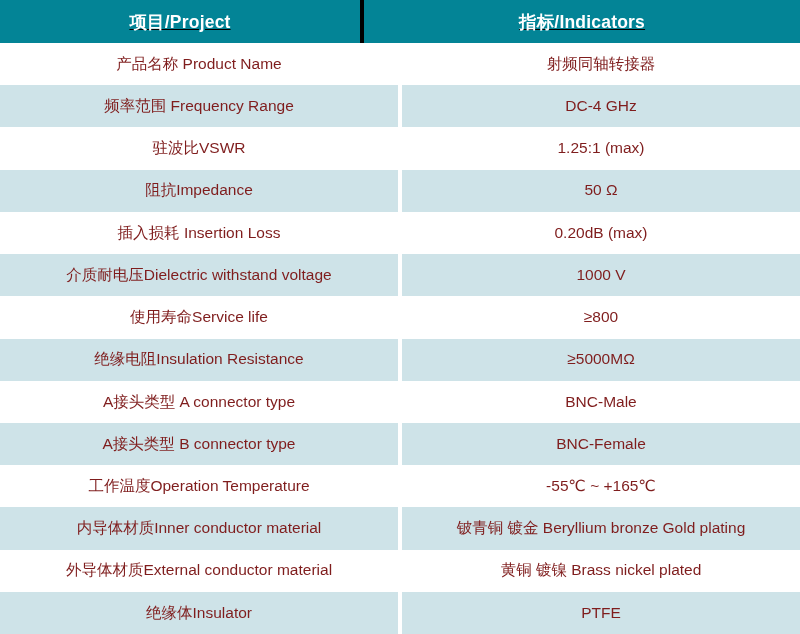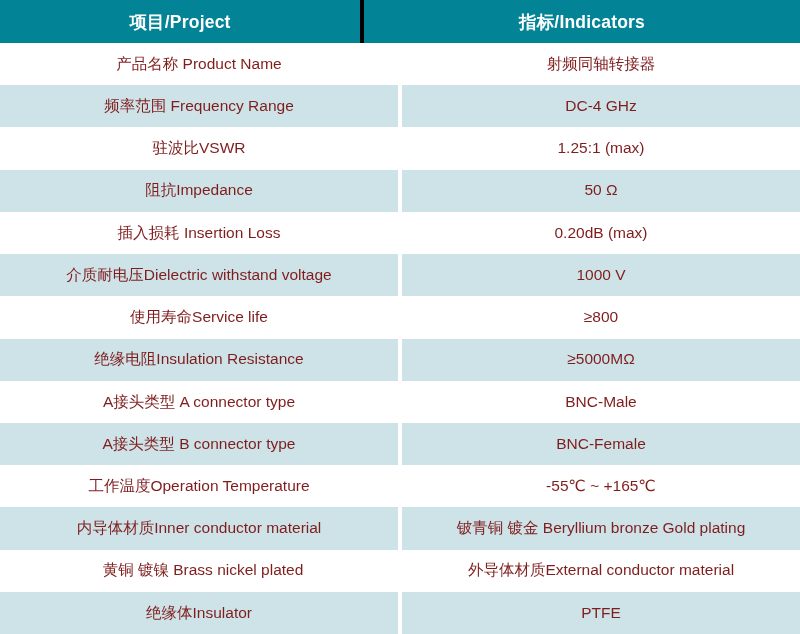--- a/index.html
+++ b/index.html
@@ -21,20 +21,21 @@
     flex-direction: column;
     box-sizing: border-box;
   }
 
   
   .table-header {
     display: flex;
     height: 43px;
     flex: 0 0 43px;
     background: #000000;
+    text-decoration: underline;
   }
   .th {
     height: 43px;
     display: flex;
     align-items: center;
     justify-content: center;
     background: #038496;
     color: #ffffff;
     font-size: 17.5px;
     font-weight: bold;
@@ -125,22 +126,22 @@
       </div>
       <div class="row plain">
         <div class="cell col-left">工作温度Operation Temperature</div>
         <div class="cell col-right">-55℃ ~ +165℃</div>
       </div>
       <div class="row shade">
         <div class="cell col-left">内导体材质Inner conductor material</div>
         <div class="cell col-right">铍青铜 镀金 Beryllium bronze Gold plating</div>
       </div>
       <div class="row plain">
+        <div class="cell col-left">外导体材质External conductor material</div>
         <div class="cell col-right">黄铜 镀镍 Brass nickel plated</div>
-        <div class="cell col-left">外导体材质External conductor material</div>
       </div>
       <div class="row shade">
         <div class="cell col-left">绝缘体Insulator</div>
         <div class="cell col-right">PTFE</div>
       </div>
     </div>
 
 </div>
 
 </body></html>

